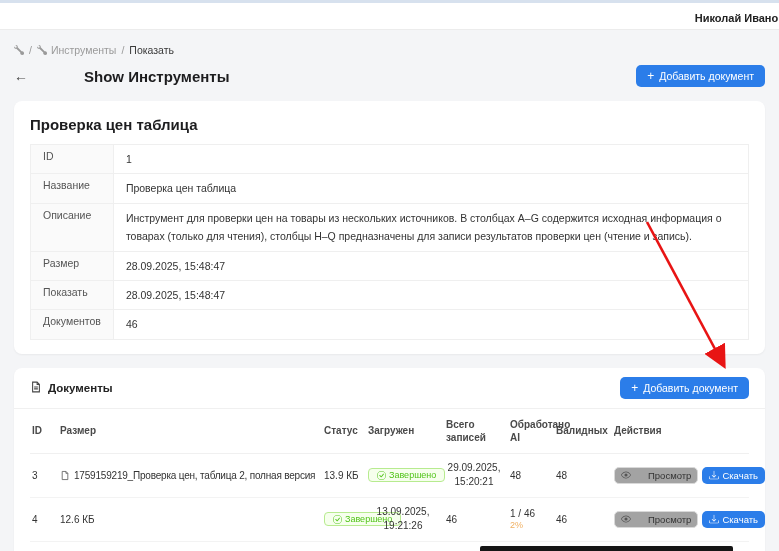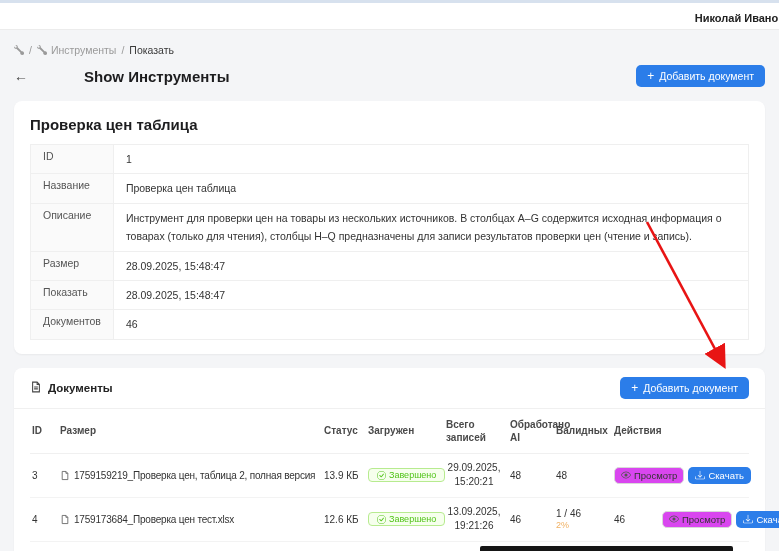--- a/index.html
+++ b/index.html
@@ -62,21 +62,21 @@
   .cell-file svg { flex:none; }
   .badge {
     display:inline-flex; align-items:center; gap:3px; font-size:9px; color:#52c41a;
     background:#f6ffed; border:1px solid #b7eb8f; border-radius:4px; padding:1px 8px; white-space:nowrap;
   }
   .cell-date { font-size:9.5px; line-height:1.45; color:#333;text-align:center; }
   .cell-ai { line-height:1.3; }
   .pct { font-size:9px; display:block; }
   .cell-actions { display:flex; align-items:center; gap:4px; justify-content:flex-start; }
   .btn-view {
-    display:inline-flex; align-items:center; gap:3px; background:#d946ef; border:1px solid #d9d9d9;
+    display:inline-flex; align-items:center; gap:17px; background:#a3a3a3; border:1px solid #d9d9d9;
     border-radius:5px; padding:2px 6px; font-size:9.5px; color:#333; cursor:pointer; white-space:nowrap;
     font-family:inherit;
   }
   .btn-dl {
     display:inline-flex; align-items:center; gap:3px; background:#2b7de9; border:none;
     border-radius:5px; padding:3px 7px; font-size:9.5px; color:#fff; cursor:pointer; white-space:nowrap;
     font-family:inherit;
   }
   
   .arrow-overlay { position:absolute; left:0; top:0; width:779px; height:551px; pointer-events:none; z-index:50; }
@@ -214,27 +214,20 @@
                 <path d="M.5 9.9a.5.5 0 0 1 .5.5v2.5a1 1 0 0 0 1 1h12a1 1 0 0 0 1-1v-2.5a.5.5 0 0 1 1 0v2.5a2 2 0 0 1-2 2H2a2 2 0 0 1-2-2v-2.5a.5.5 0 0 1 .5-.5z"></path>
                 <path d="M7.65 11.85a.5.5 0 0 0 .7 0l3-3a.5.5 0 0 0-.7-.7L8.5 10.3V1.5a.5.5 0 0 0-1 0v8.8L5.35 8.15a.5.5 0 1 0-.7.7l3 3z"></path>
               </svg>
               <span>Скачать</span>
             </button>
         </div>
       </div>
 
       <div class="trow drow">
         <div class="cell-id">4</div>
-        <div class="cell-file">
-          <svg width="10" height="11" viewBox="0 0 16 16" fill="none" stroke="#666" stroke-width="1.4">
-              <path d="M3.5 1.5h6l3 3v10h-9z"></path>
-              <path d="M9.5 1.5v3h3"></path>
-            </svg>
-          <span>1759173684_Проверка цен тест.xlsx</span>
-        </div>
         <div>12.6 КБ</div>
         <div><span class="badge">
               <svg width="9" height="9" viewBox="0 0 16 16" fill="#52c41a">
                 <path d="M8 15A7 7 0 1 1 8 1a7 7 0 0 1 0 14zm0 1A8 8 0 1 0 8 0a8 8 0 0 0 0 16z"></path>
                 <path d="M10.97 4.97a.75.75 0 0 1 1.07 1.05l-3.99 4.99a.75.75 0 0 1-1.08.02L4.32 8.38a.75.75 0 1 1 1.06-1.06l2.09 2.09 3.47-4.42z"></path>
               </svg>
               <span>Завершено</span>
             </span></div>
         <div class="cell-date">13.09.2025, 19:21:26</div>
         <div>46</div>

